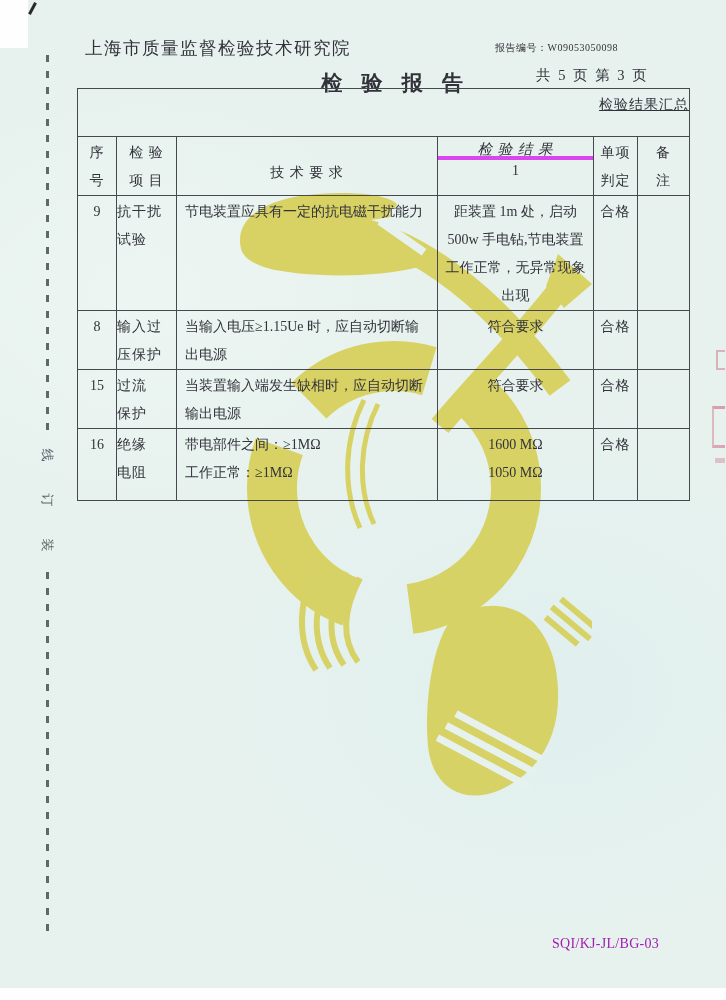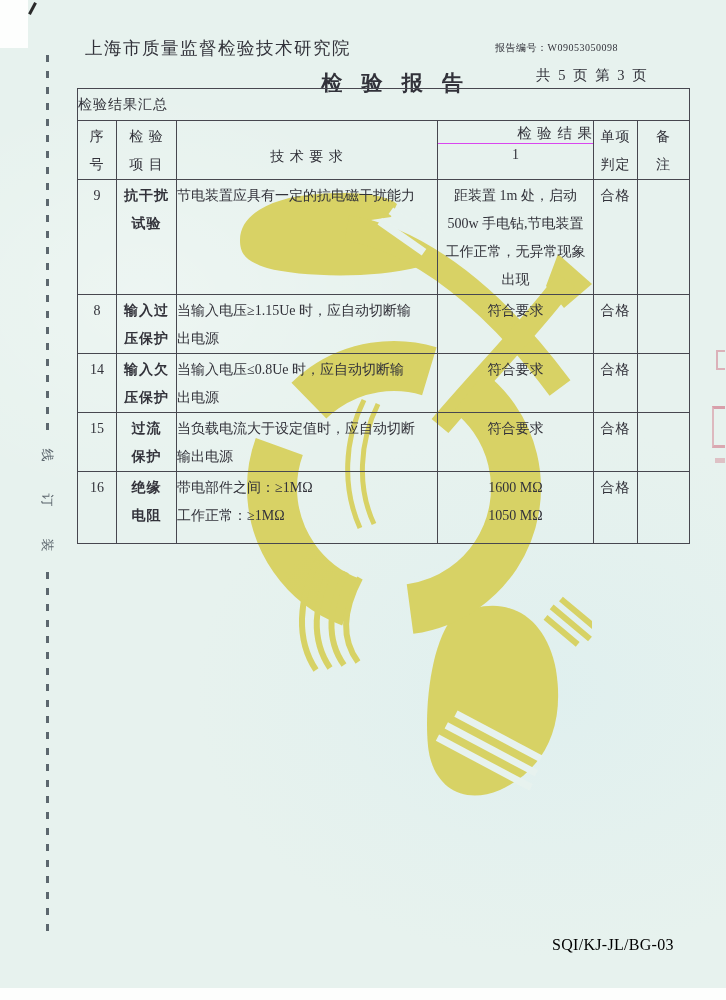--- a/index.html
+++ b/index.html
@@ -41,34 +41,34 @@
   table.report {
     position:absolute; left:77px; top:88px; width:612px; z-index:2;
     border-collapse:collapse; table-layout:fixed;
   }
   table.report td {
     border:1px solid #47474f; vertical-align:top;
     font-size:14px; line-height:28px; padding-top:2px;
     background:transparent;
   }
   td.c-no   { text-align:center; }
-  td.c-item { text-align:center; white-space:pre-line; letter-spacing:1px;font-weight:bold; }
-  td.c-req  { text-align:left; white-space:pre-line; padding-left:0; padding-right:3px; font-size:13.5px; }
+  td.c-item { white-space:pre-line; letter-spacing:1px; }
+  td.c-req  { text-align:left; white-space:pre-line; padding-left:8px; padding-right:3px; font-size:13.5px; }
   td.c-res  { text-align:center; white-space:pre-line; font-size:13.5px; line-height:27px; }
   td.c-res.left { text-align:left; white-space:pre-wrap; padding-left:8px; padding-right:2px; }
   td.c-judge { text-align:center; letter-spacing:1px;margin-left:36px; }
   td.c-remark { }
-  td.section-cell { text-align:left; font-size:15px; line-height:20px; padding:1px 0; letter-spacing:1px; }
+  td.section-cell { text-align:right; font-size:15px; line-height:20px; padding:17px 0; letter-spacing:1px;text-decoration:underline; }
   td.h-cell { text-align:center; font-size:14.5px; white-space:pre-line; line-height:20px; letter-spacing:1px; }
   td.h-result { padding:0; white-space:normal; }
-  .h-result-top { height:21px; line-height:21px; border-bottom:1px solid #d946ef; text-align:right; font-size:14.5px; letter-spacing:1px; }
+  .h-result-top { height:21px; line-height:21px; border-bottom:4px solid #d946ef; text-align:center; font-size:14.5px; letter-spacing:1px;font-style:italic; }
   .h-result-sub { height:22px; line-height:22px; text-align:center; font-size:14px; }
 
   
-  .footer-code { position:absolute; left:552px; top:936px; font-size:16px; color:#000000; letter-spacing:.3px; z-index:2; }
+  .footer-code { position:absolute; left:552px; top:936px; font-size:14px; color:#a21caf; letter-spacing:.3px; z-index:2; }
   .bottom-white { position:absolute; left:0; top:988px; width:726px; height:12px; background:#fdfefd; }
 
   
   .stamp-frag { position:absolute; z-index:2; }
   .stamp-a { left:716px; top:350px; width:9px; height:20px; border:2px solid rgba(203,79,104,.40); border-right:none; }
   .stamp-b { left:712px; top:406px; width:13px; height:42px;
     border-top:3px solid rgba(203,79,104,.50); border-bottom:3px solid rgba(203,79,104,.45); border-left:2px solid rgba(203,79,104,.35); }
   .stamp-c { left:715px; top:458px; width:10px; height:5px; background:rgba(203,79,104,.30); }
 </style>
 </head>
@@ -171,34 +171,24 @@
     <td class="c-no">8</td>
     <td class="c-item">输入过
 压保护</td>
     <td class="c-req">当输入电压≥1.15Ue 时，应自动切断输
 出电源</td>
     <td class="c-res">符合要求</td>
     <td class="c-judge">合格</td>
     <td class="c-remark"></td>
   </tr>
   <tr style="height:56px">
-    <td class="c-no">14</td>
-    <td class="c-item">输入欠
-压保护</td>
-    <td class="c-req">当输入电压≤0.8Ue 时，应自动切断输
-出电源</td>
-    <td class="c-res">符合要求</td>
-    <td class="c-judge">合格</td>
-    <td class="c-remark"></td>
-  </tr>
-  <tr style="height:56px">
     <td class="c-no">15</td>
     <td class="c-item">过流
 保护</td>
-    <td class="c-req">当负载电流大于设定值时，应自动切断
+    <td class="c-req">当装置输入端发生缺相时，应自动切断
 输出电源</td>
     <td class="c-res">符合要求</td>
     <td class="c-judge">合格</td>
     <td class="c-remark"></td>
   </tr>
   <tr style="height:72px">
     <td class="c-no">16</td>
     <td class="c-item">绝缘
 电阻</td>
     <td class="c-req">带电部件之间：≥1MΩ

